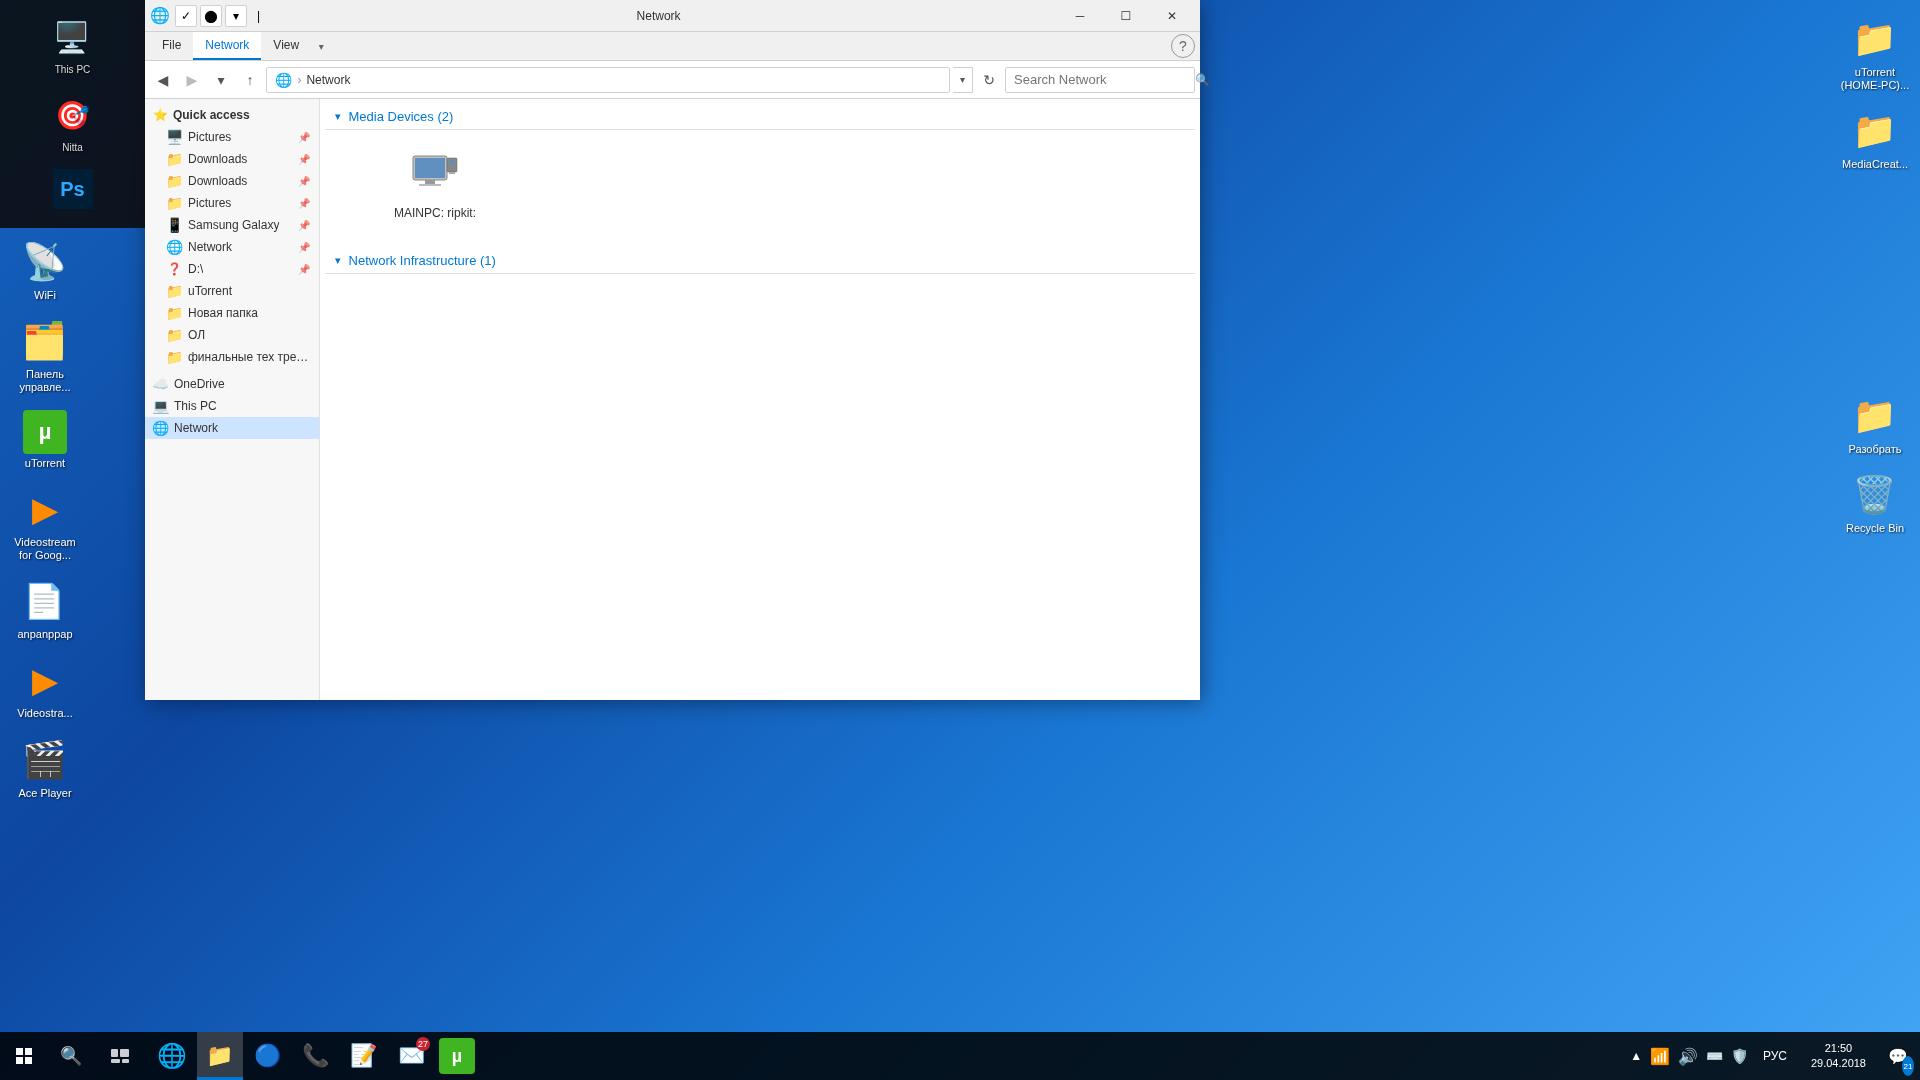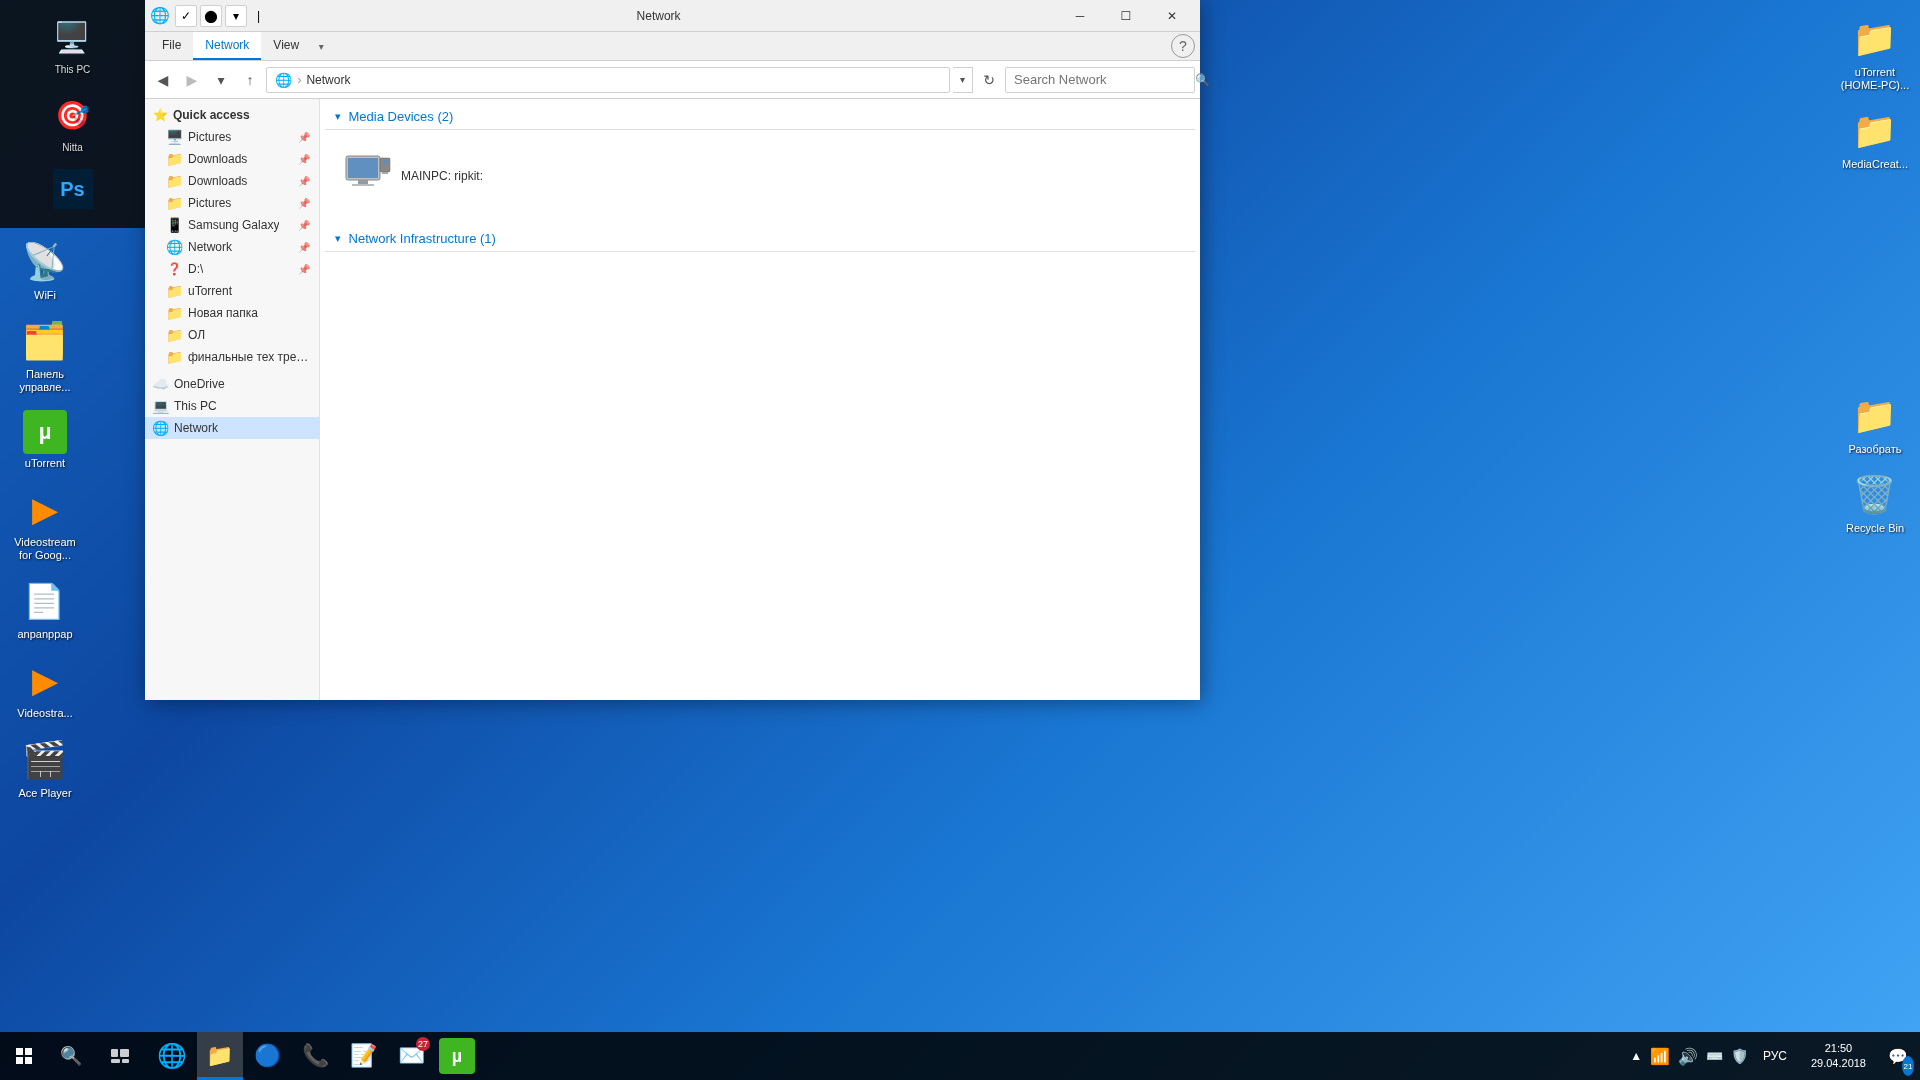--- a/index.html
+++ b/index.html
@@ -550,20 +550,21 @@
     }
 
     .file-item {
       width: 200px;
       display: flex;
       align-items: center;
       gap: 8px;
       padding: 8px;
       cursor: pointer;
       border-radius: 3px;
+      flex-direction: column;
     }
 
     .file-item-icon {
       width: 40px;
       height: 40px;
       display: flex;
       align-items: center;
       justify-content: center;
       font-size: 30px;
       flex-shrink: 0;

